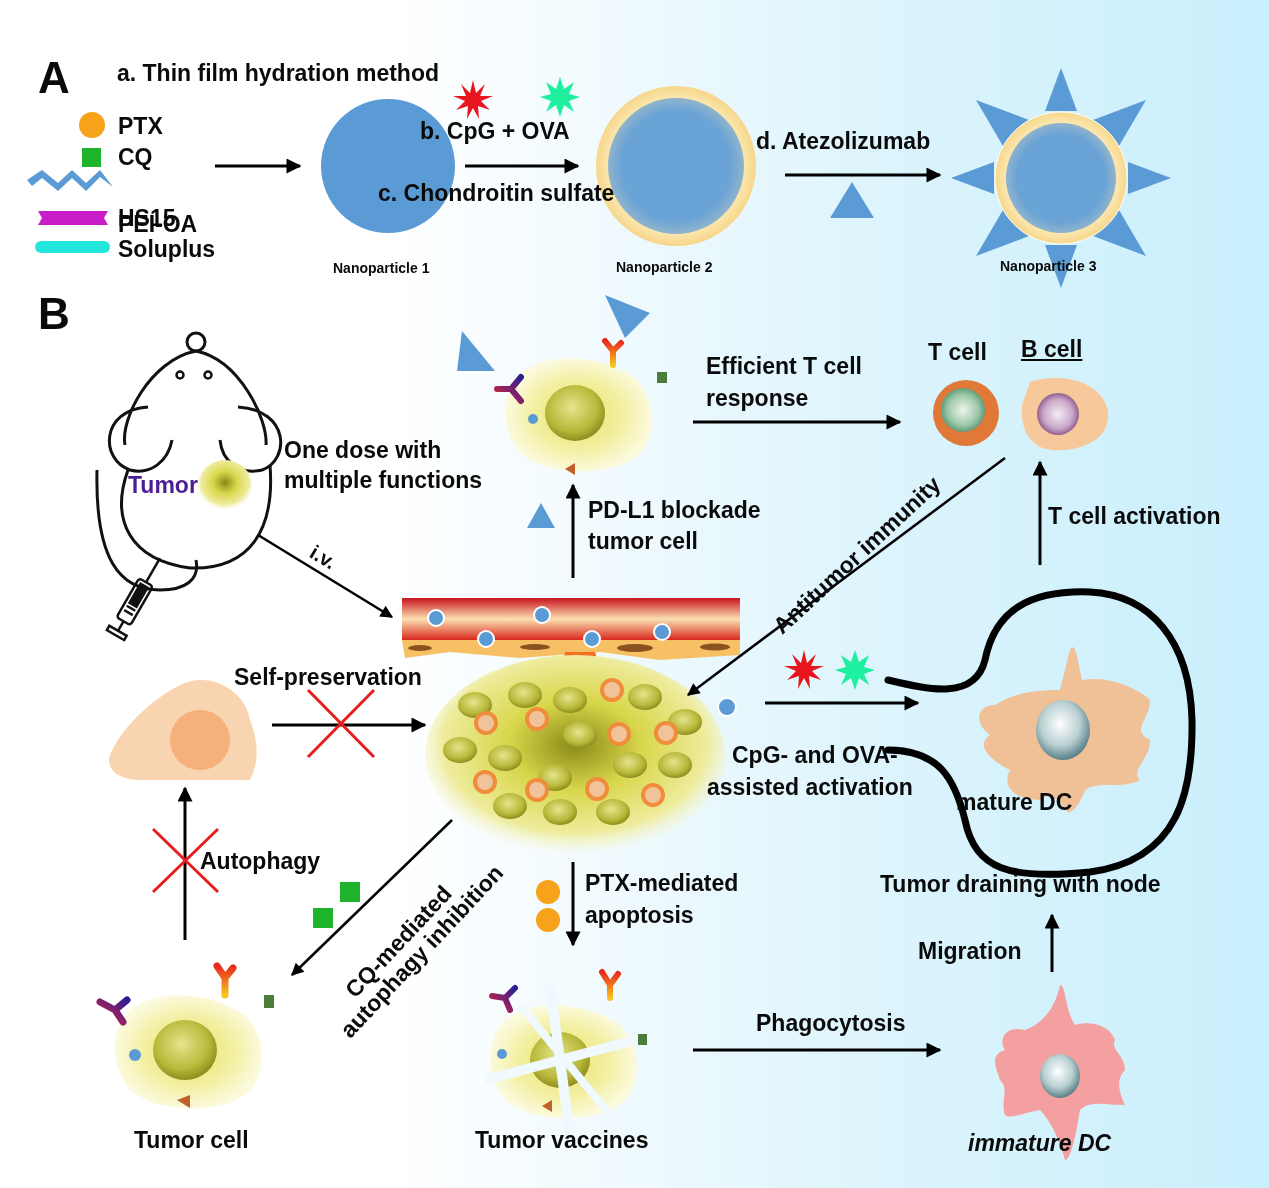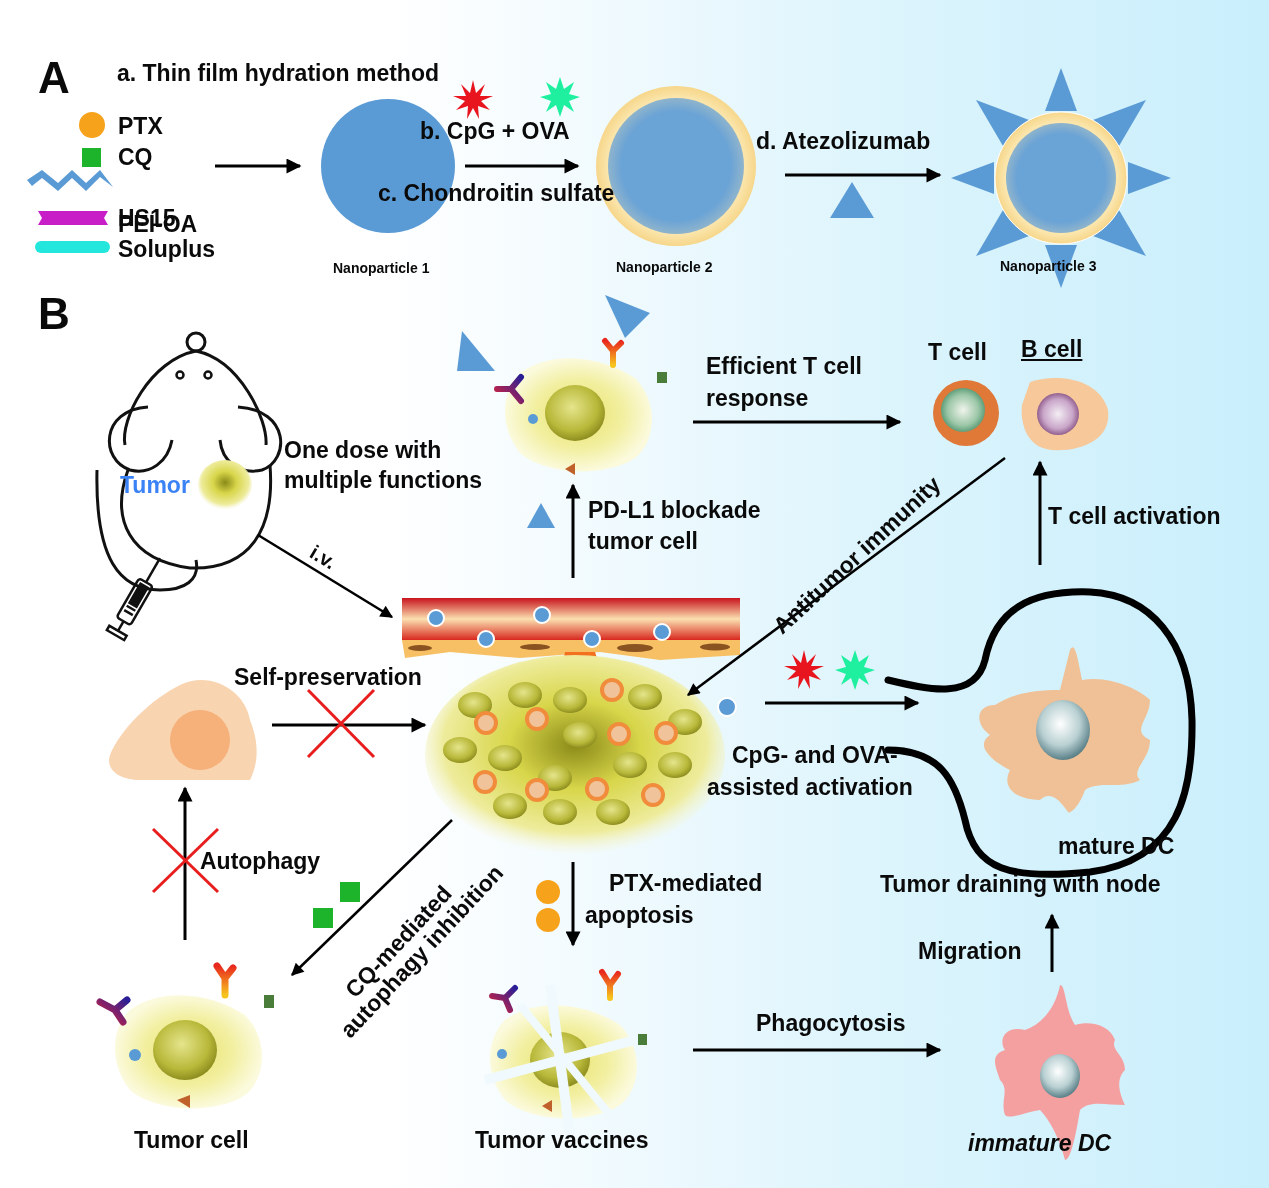--- a/index.html
+++ b/index.html
@@ -299,48 +299,48 @@
 <div class="t" style="left:420px;top:118px;">b. CpG + OVA</div>
 <div class="t" style="left:378px;top:180px;">c. Chondroitin sulfate</div>
 <div class="t" style="left:756px;top:128px;">d. Atezolizumab</div>
 
 <div class="t small" style="left:333px;top:260px;">Nanoparticle 1</div>
 <div class="t small" style="left:616px;top:259px;">Nanoparticle 2</div>
 <div class="t small" style="left:1000px;top:258px;">Nanoparticle 3</div>
 
 <div class="t panel-label" style="left:38px;top:288px;">B</div>
 
-<div class="t" style="left:120px;top:472px;color:#3b82f6;">Tumor</div>
+<div class="t" style="left:128px;top:472px;color:#4c1d95;">Tumor</div>
 <div class="t" style="left:284px;top:437px;">One dose with</div>
 <div class="t" style="left:284px;top:467px;">multiple functions</div>
 <div class="t" style="left:318px;top:540px;font-size:20px;transform:rotate(31deg);transform-origin:left top;">i.v.</div>
 
 <div class="t" style="left:706px;top:353px;">Efficient T cell</div>
 <div class="t" style="left:706px;top:385px;">response</div>
 <div class="t" style="left:928px;top:339px;">T cell</div>
 <div class="t" style="left:1021px;top:336px;text-decoration:underline;">B cell</div>
 
 <div class="t" style="left:588px;top:497px;">PD-L1 blockade</div>
 <div class="t" style="left:588px;top:528px;">tumor cell</div>
 
 <div class="t" style="left:768px;top:620px;transform:rotate(-43deg);transform-origin:left top;">Antitumor immunity</div>
 <div class="t" style="left:1048px;top:503px;">T cell activation</div>
 
 <div class="t" style="left:234px;top:664px;">Self-preservation</div>
 
 <div class="t" style="left:732px;top:742px;">CpG- and OVA-</div>
 <div class="t" style="left:707px;top:774px;">assisted activation</div>
-<div class="t" style="left:1058px;top:789px;margin-top:44px;">mature DC</div>
+<div class="t" style="left:956px;top:789px;">mature DC</div>
 <div class="t" style="left:880px;top:871px;">Tumor draining with node</div>
 
 <div class="t" style="left:200px;top:848px;">Autophagy</div>
 <div class="t" style="left:340px;top:985px;transform:rotate(-47deg);transform-origin:left top;">CQ-mediated</div>
 <div class="t" style="left:335px;top:1025px;transform:rotate(-47deg);transform-origin:left top;">autophagy inhibition</div>
 
-<div class="t" style="left:585px;top:870px;margin-left:24px;">PTX-mediated</div>
+<div class="t" style="left:585px;top:870px;">PTX-mediated</div>
 <div class="t" style="left:585px;top:902px;">apoptosis</div>
 
 <div class="t" style="left:918px;top:938px;">Migration</div>
 <div class="t" style="left:728px;top:1010px;margin-left:28px;">Phagocytosis</div>
 
 <div class="t" style="left:134px;top:1127px;">Tumor cell</div>
 <div class="t" style="left:475px;top:1127px;">Tumor vaccines</div>
 <div class="t" style="left:968px;top:1130px;font-style:italic;">immature DC</div>
 
 </body></html>

